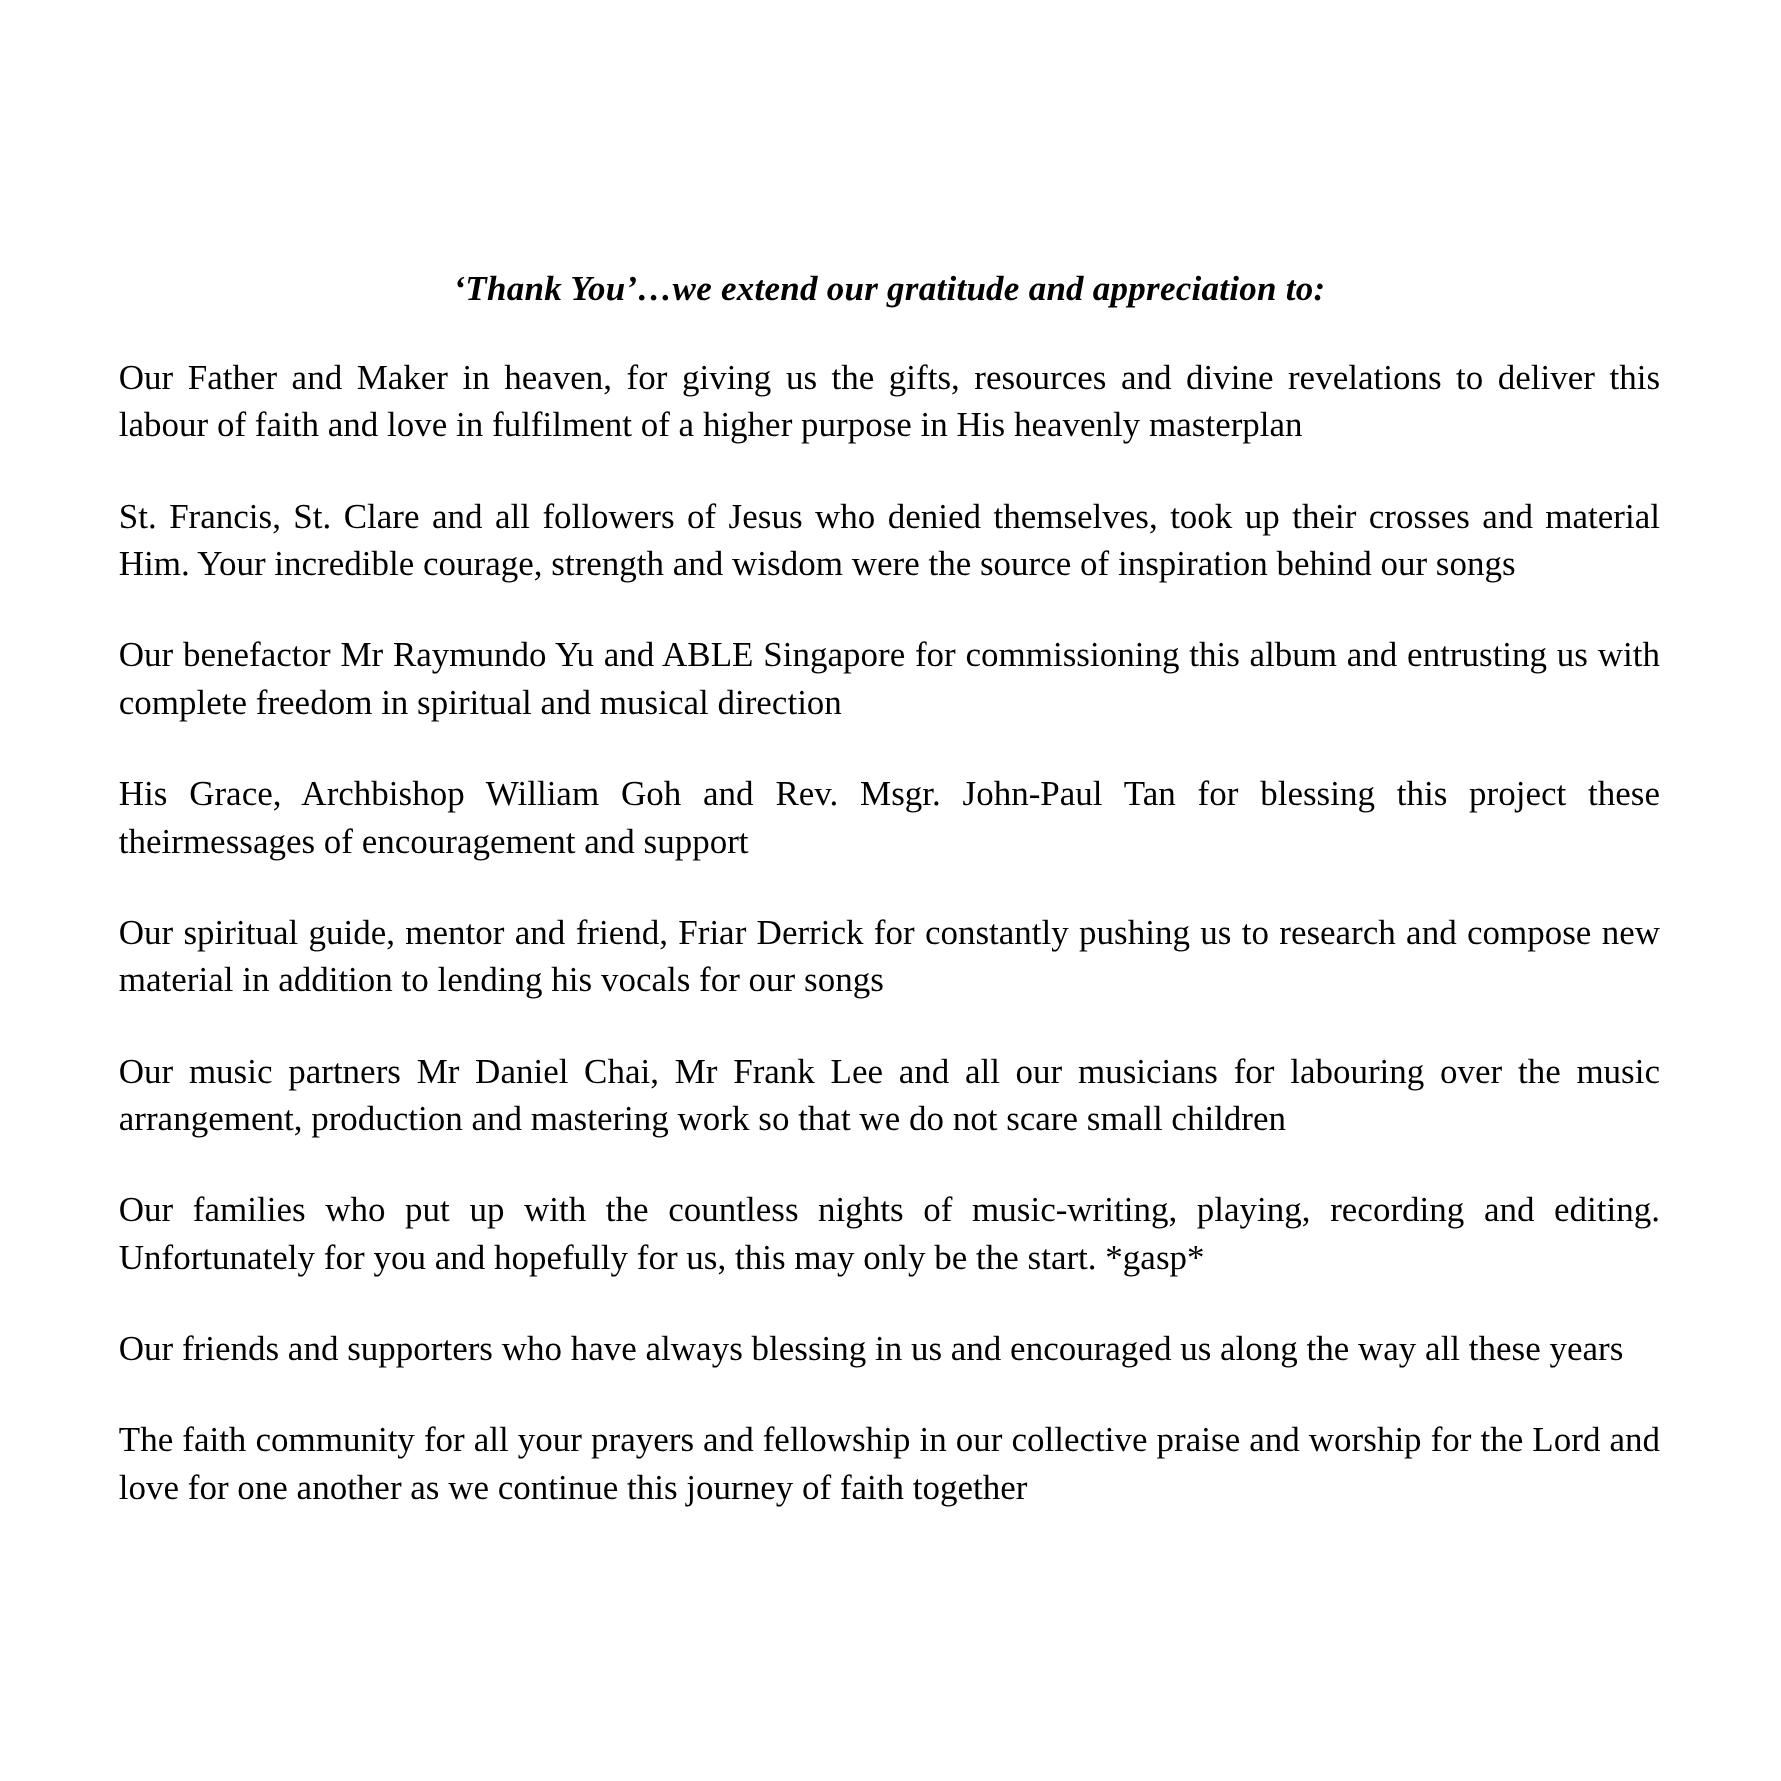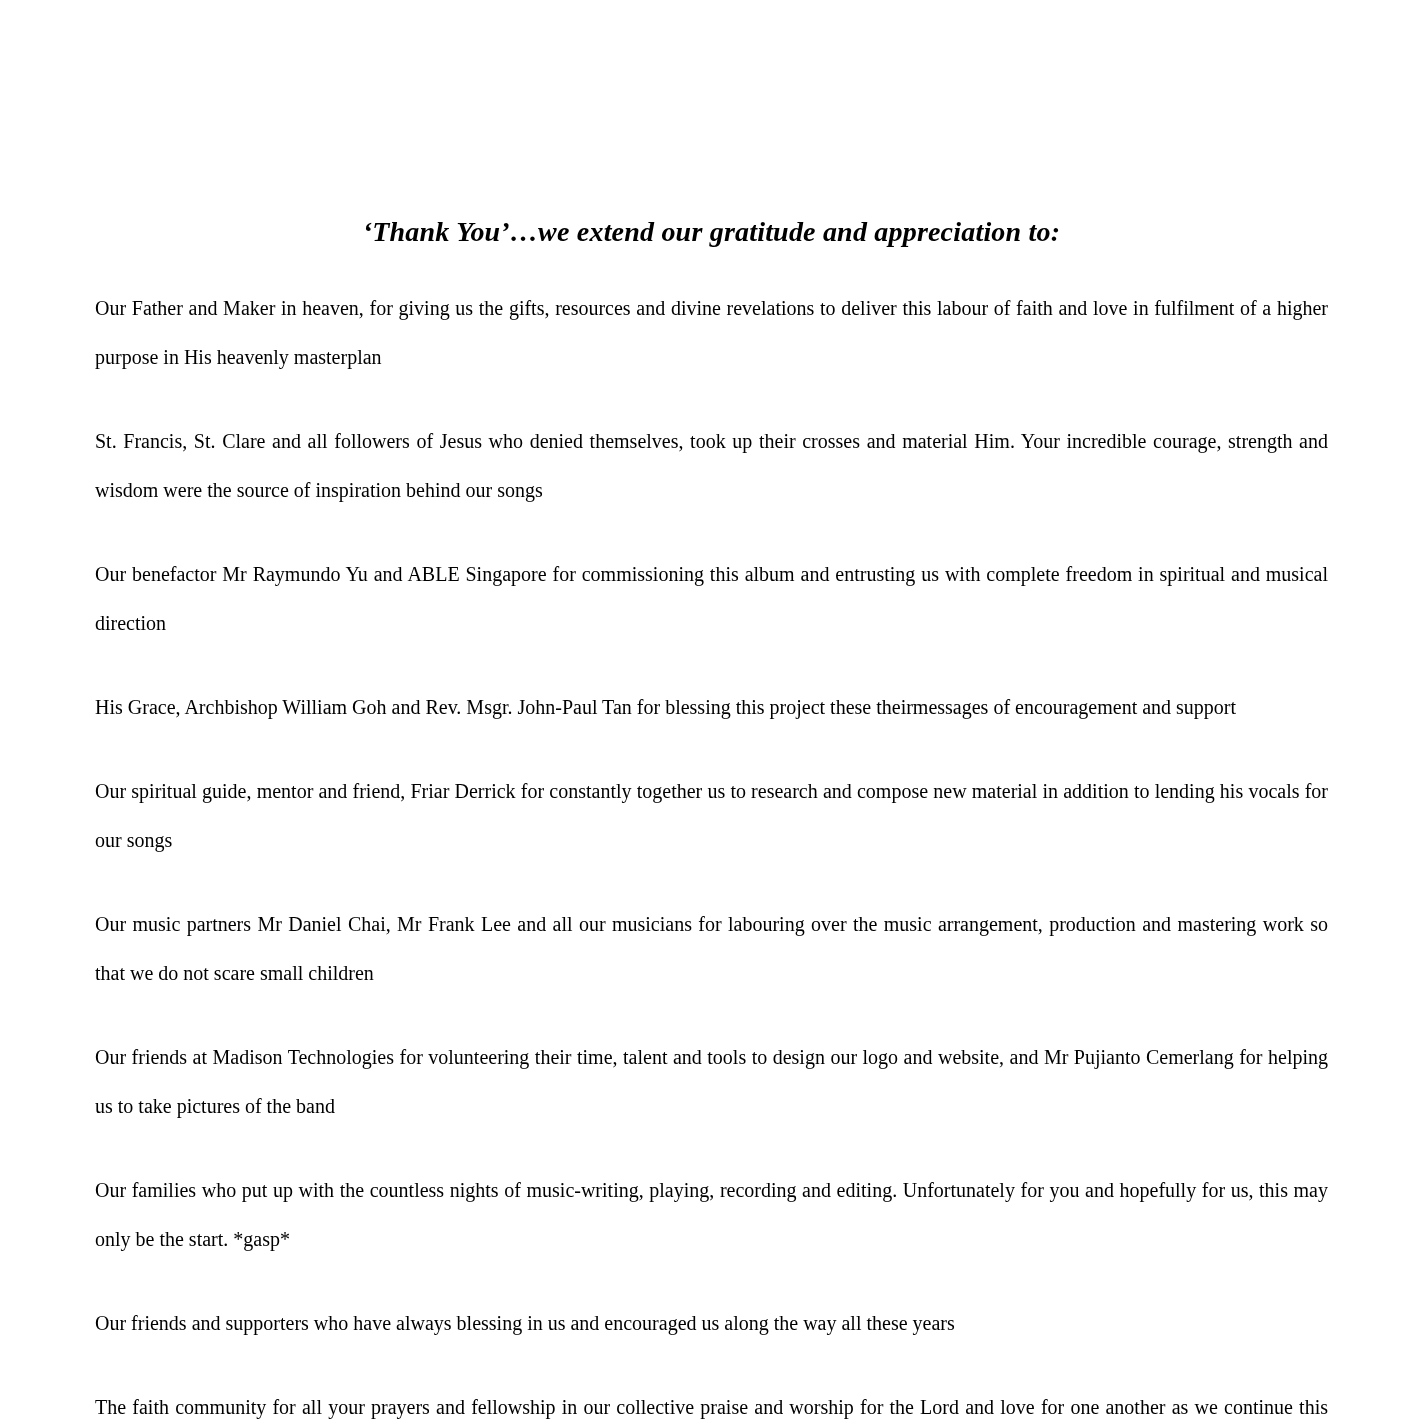--- a/index.html
+++ b/index.html
@@ -20,38 +20,37 @@
   .title {
     font-size: 28px;
     line-height: 36px;
     font-weight: bold;
     font-style: italic;
     text-align: center;
     margin: 0 0 34px 0;
     letter-spacing: 0.2px;
   }
   .para {
-    font-size: 20px;
-    line-height: 49px;
+    font-size: 28px;
+    line-height: 38px;
     text-align: justify;
     text-justify: inter-word;
     margin: 0 0 35px 0;
   }
   .para:last-child { margin-bottom: 0; margin-top: 28px; }
 </style>
 </head>
 <body>
 
 <div class="page">
   <h1 class="title">‘Thank You’…we extend our gratitude and appreciation to:</h1>
   <div>
       <p class="para">Our Father and Maker in heaven, for giving us the gifts, resources and divine revelations to deliver this labour of faith and love in fulfilment of a higher purpose in His heavenly masterplan</p>
       <p class="para">St. Francis, St. Clare and all followers of Jesus who denied themselves, took up their crosses and material Him. Your incredible courage, strength and wisdom were the source of inspiration behind our songs</p>
       <p class="para">Our benefactor Mr Raymundo Yu and ABLE Singapore for commissioning this album and entrusting us with complete freedom in spiritual and musical direction</p>
       <p class="para">His Grace, Archbishop William Goh and Rev. Msgr. John-Paul Tan for blessing this project these theirmessages of encouragement and support</p>
-      <p class="para">Our spiritual guide, mentor and friend, Friar Derrick for constantly together us to research and compose new material in addition to lending his vocals for our songs</p>
+      <p class="para">Our spiritual guide, mentor and friend, Friar Derrick for constantly pushing us to research and compose new material in addition to lending his vocals for our songs</p>
       <p class="para">Our music partners Mr Daniel Chai, Mr Frank Lee and all our musicians for labouring over the music arrangement, production and mastering work so that we do not scare small children</p>
-      <p class="para">Our friends at Madison Technologies for volunteering their time, talent and tools to design our logo and website, and Mr Pujianto Cemerlang for helping us to take pictures of the band</p>
       <p class="para">Our families who put up with the countless nights of music-writing, playing, recording and editing. Unfortunately for you and hopefully for us, this may only be the start. *gasp*</p>
       <p class="para">Our friends and supporters who have always blessing in us and encouraged us along the way all these years</p>
       <p class="para">The faith community for all your prayers and fellowship in our collective praise and worship for the Lord and love for one another as we continue this journey of faith together</p>
     </div>
 </div>
 
 </body></html>

